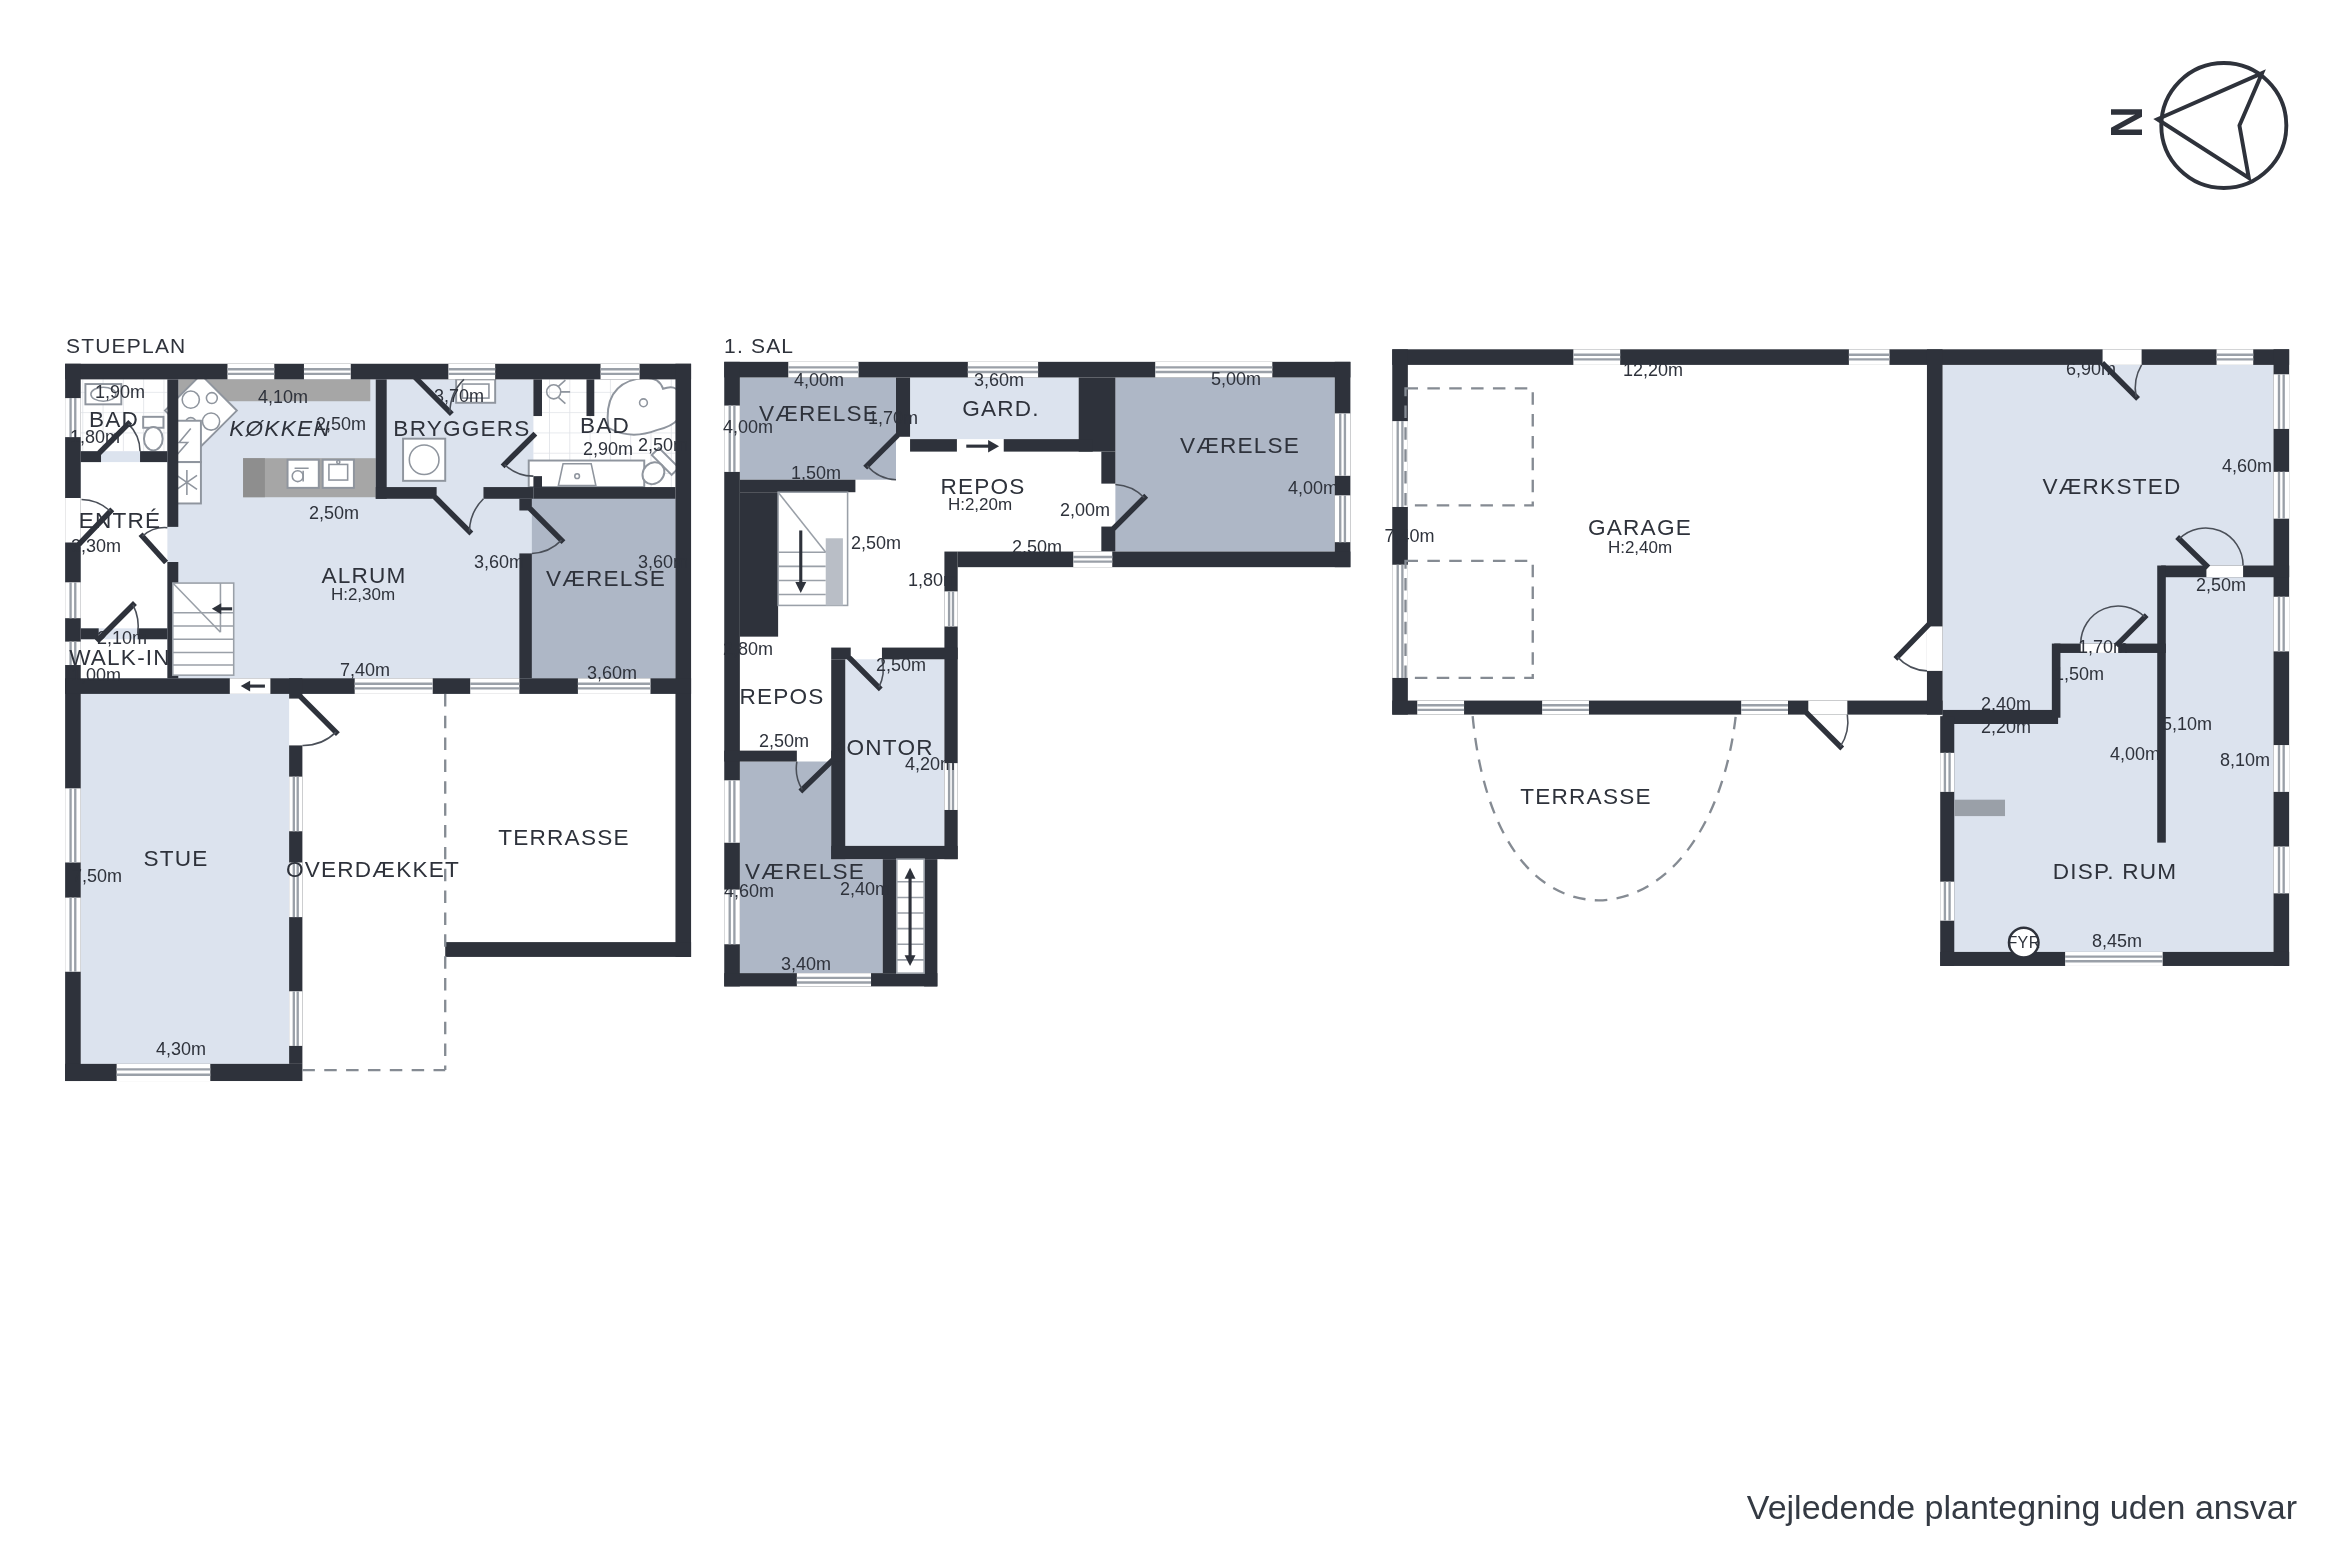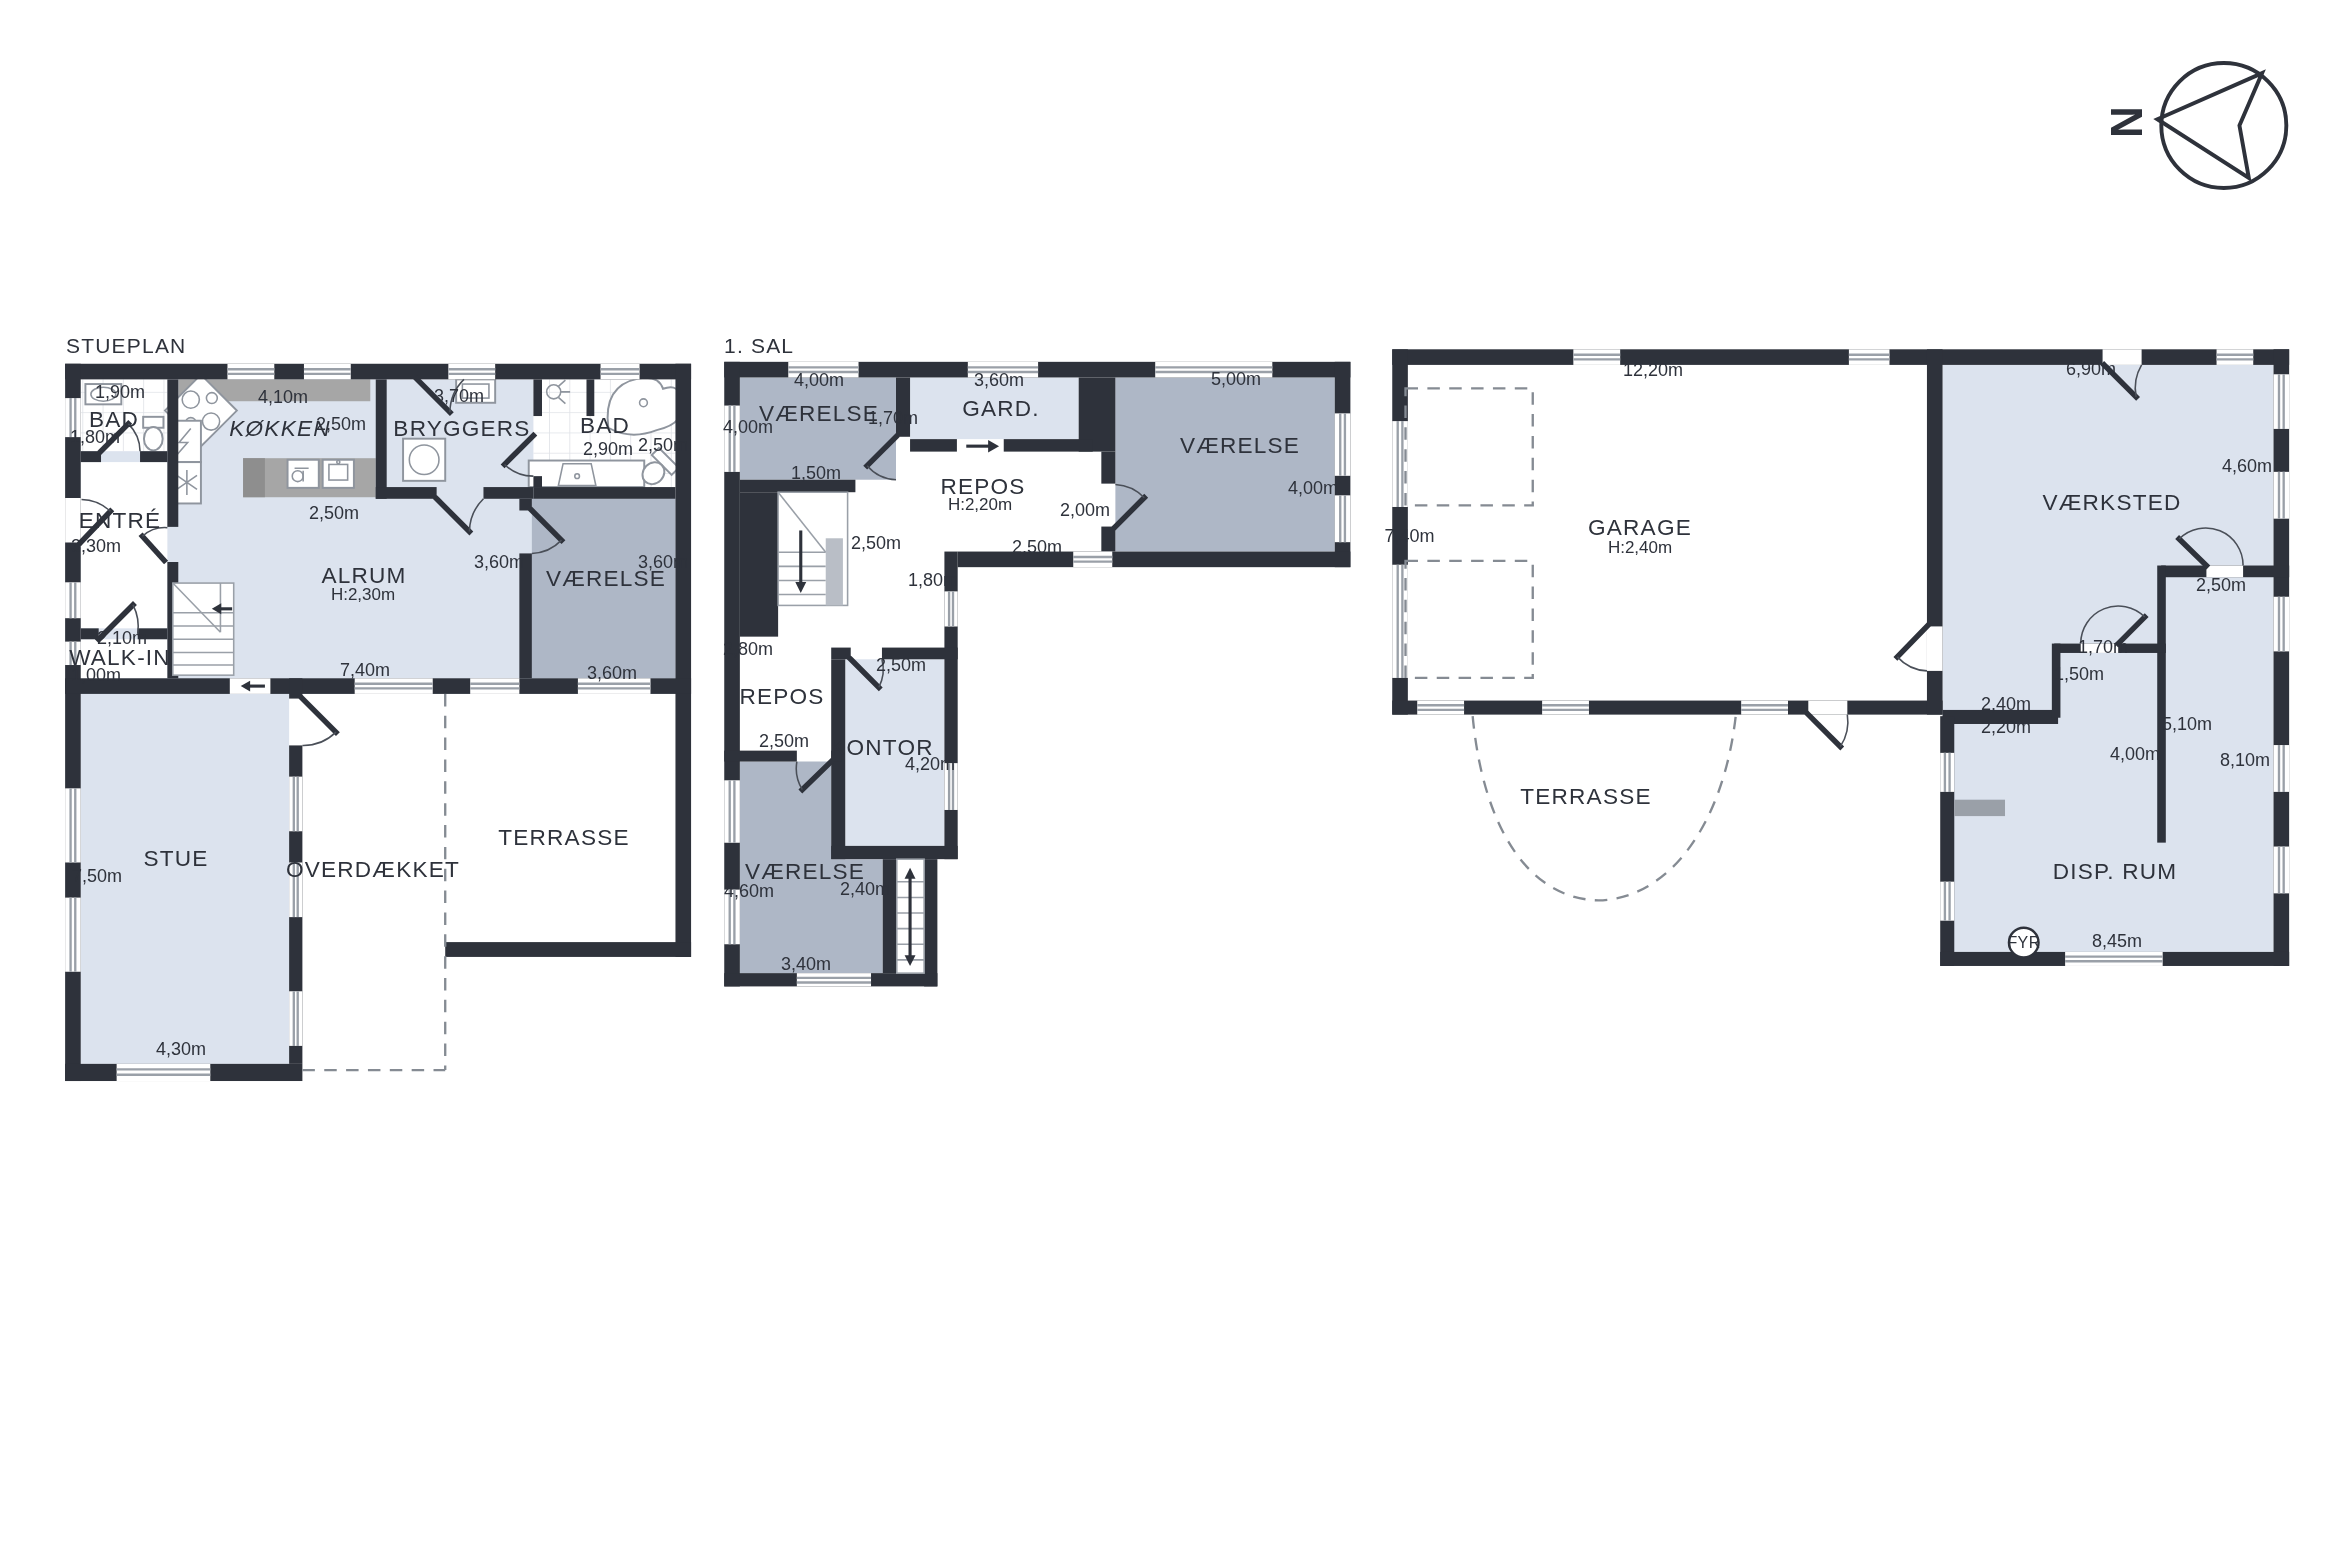--- a/index.html
+++ b/index.html
@@ -414,21 +414,21 @@
 
       <rect x="728" y="585" width="65" height="21" fill="#9aa0a8"></rect>
       <circle cx="817" cy="768" r="19" fill="#ffffff" stroke="#2e323b" stroke-width="3"></circle>
     </svg>
     <div class="labels" style="position:absolute;left:0;top:0;width:925px;height:648px;">
         <div class="lbl dim" style="left: 267px; top: 26.5px;">12,20m</div>
         <div class="lbl room" style="left: 254px; top: 185px;">GARAGE</div>
         <div class="lbl sub" style="left: 254px; top: 205px;">H:2,40m</div>
         <div class="lbl dim" style="left: 23.4px; top: 193px;">7,40m</div>
         <div class="lbl dim" style="left: 705px; top: 26px;">6,90m</div>
-        <div class="lbl room" style="left: 726px; top: 160px;">VÆRKSTED</div>
+        <div class="lbl room" style="left: 726px; top: 144px;">VÆRKSTED</div>
         <div class="lbl dim" style="left: 861px; top: 123px;">4,60m</div>
         <div class="lbl dim" style="left: 835px; top: 242px;">2,50m</div>
         <div class="lbl dim" style="left: 717px; top: 304px;">1,70m</div>
         <div class="lbl dim" style="left: 693px; top: 331px;">1,50m</div>
         <div class="lbl dim" style="left: 620px; top: 361px;">2,40m</div>
         <div class="lbl dim" style="left: 620px; top: 384px;">2,20m</div>
         <div class="lbl dim" style="left: 801px; top: 381px;">5,10m</div>
         <div class="lbl dim" style="left: 749px; top: 411px;">4,00m</div>
         <div class="lbl dim" style="left: 859px; top: 417px;">8,10m</div>
         <div class="lbl room" style="left: 729px; top: 529px;">DISP. RUM</div>
@@ -439,15 +439,16 @@
   </div>
 
   <div class="plan" style="left:2141px;top:45px;width:168px;height:168px;">
     <svg width="168" height="168" viewBox="0 0 215 215">
       <circle cx="106" cy="103" r="80" class="compass"></circle>
       <path d="M21,95 L155,36 L126,103 L138,170 Z" fill="#ffffff" class="compass"></path>
     </svg>
   </div>
   <div class="nletter">N</div>
 
+  <div class="footer">Vejledende plantegning uden ansvar</div>
 
 </div>
 
 
 </body></html>

